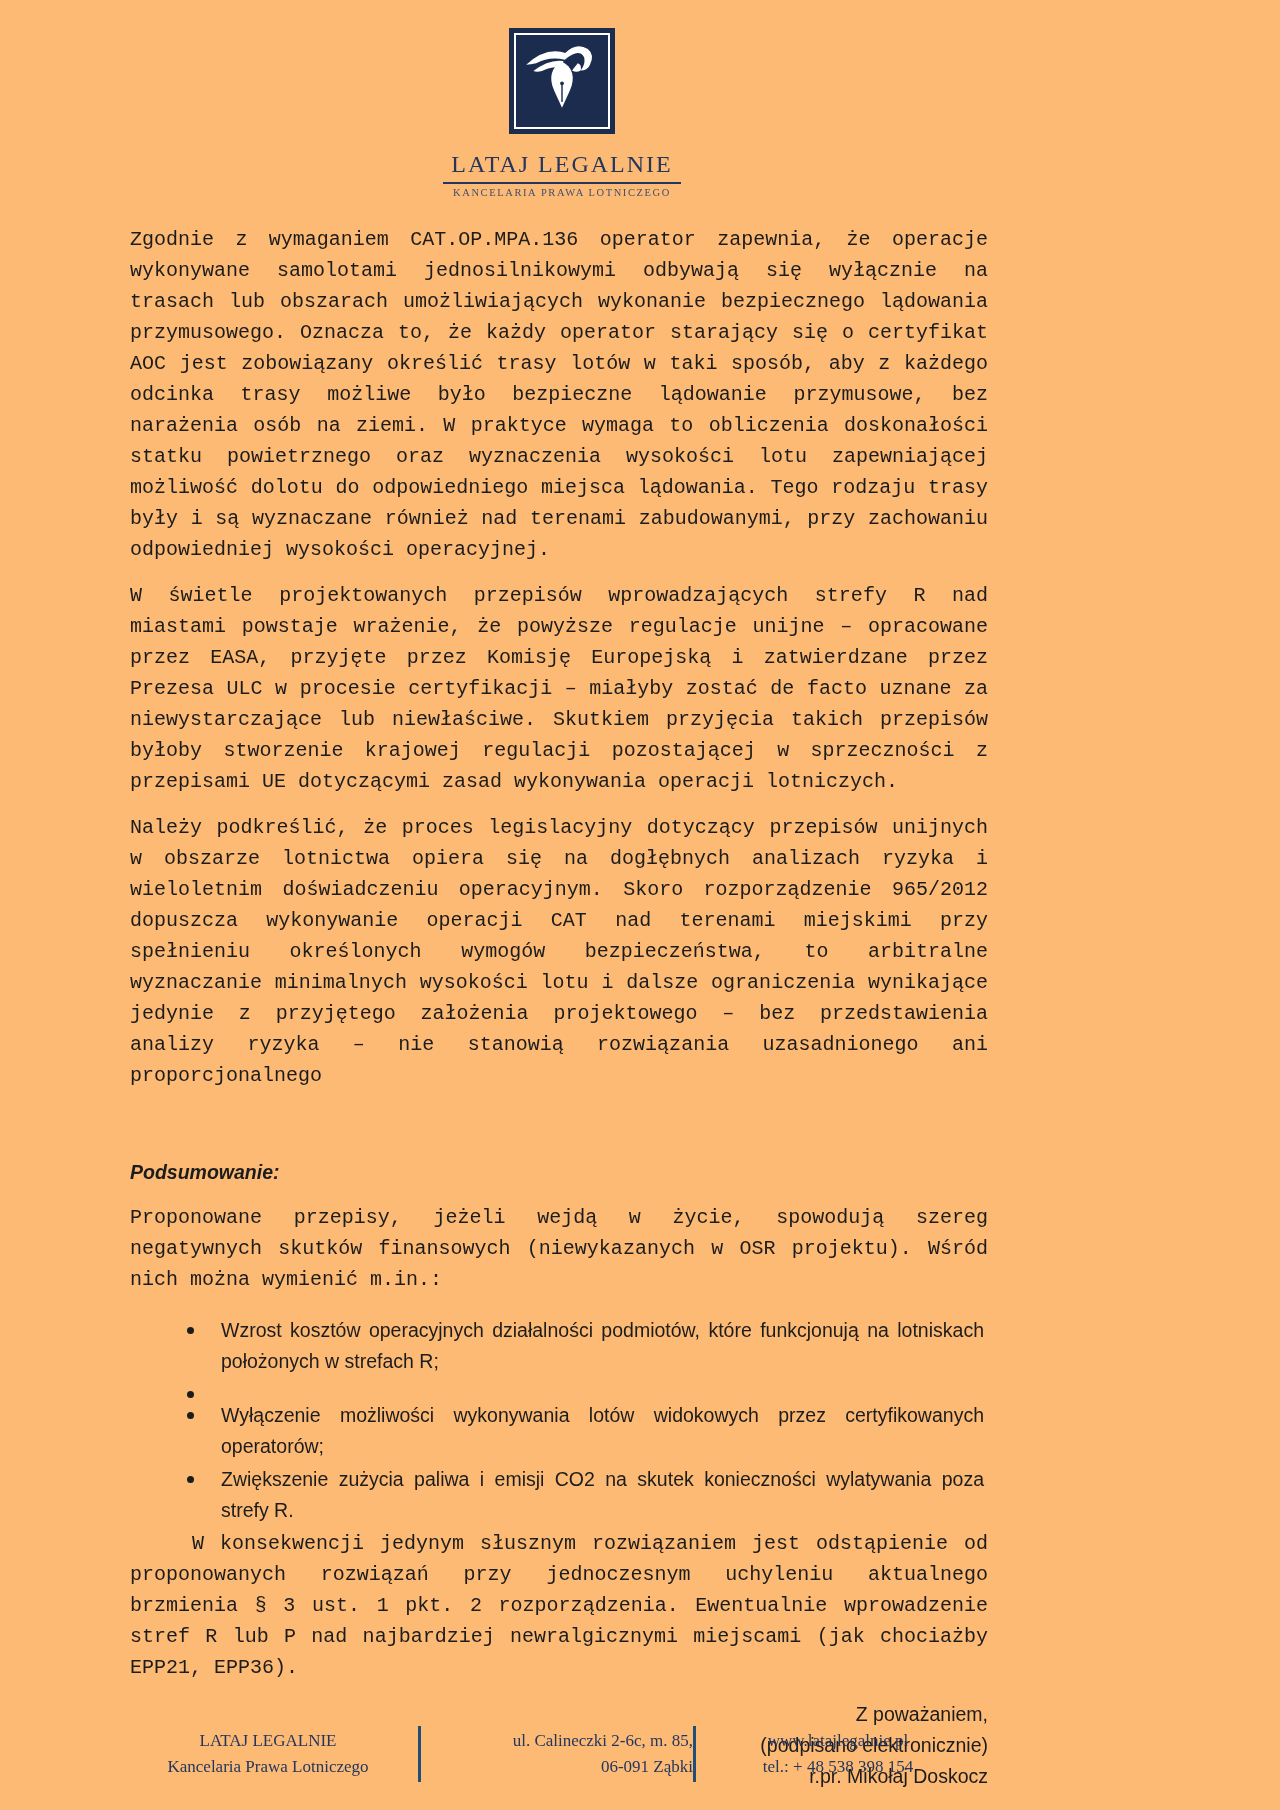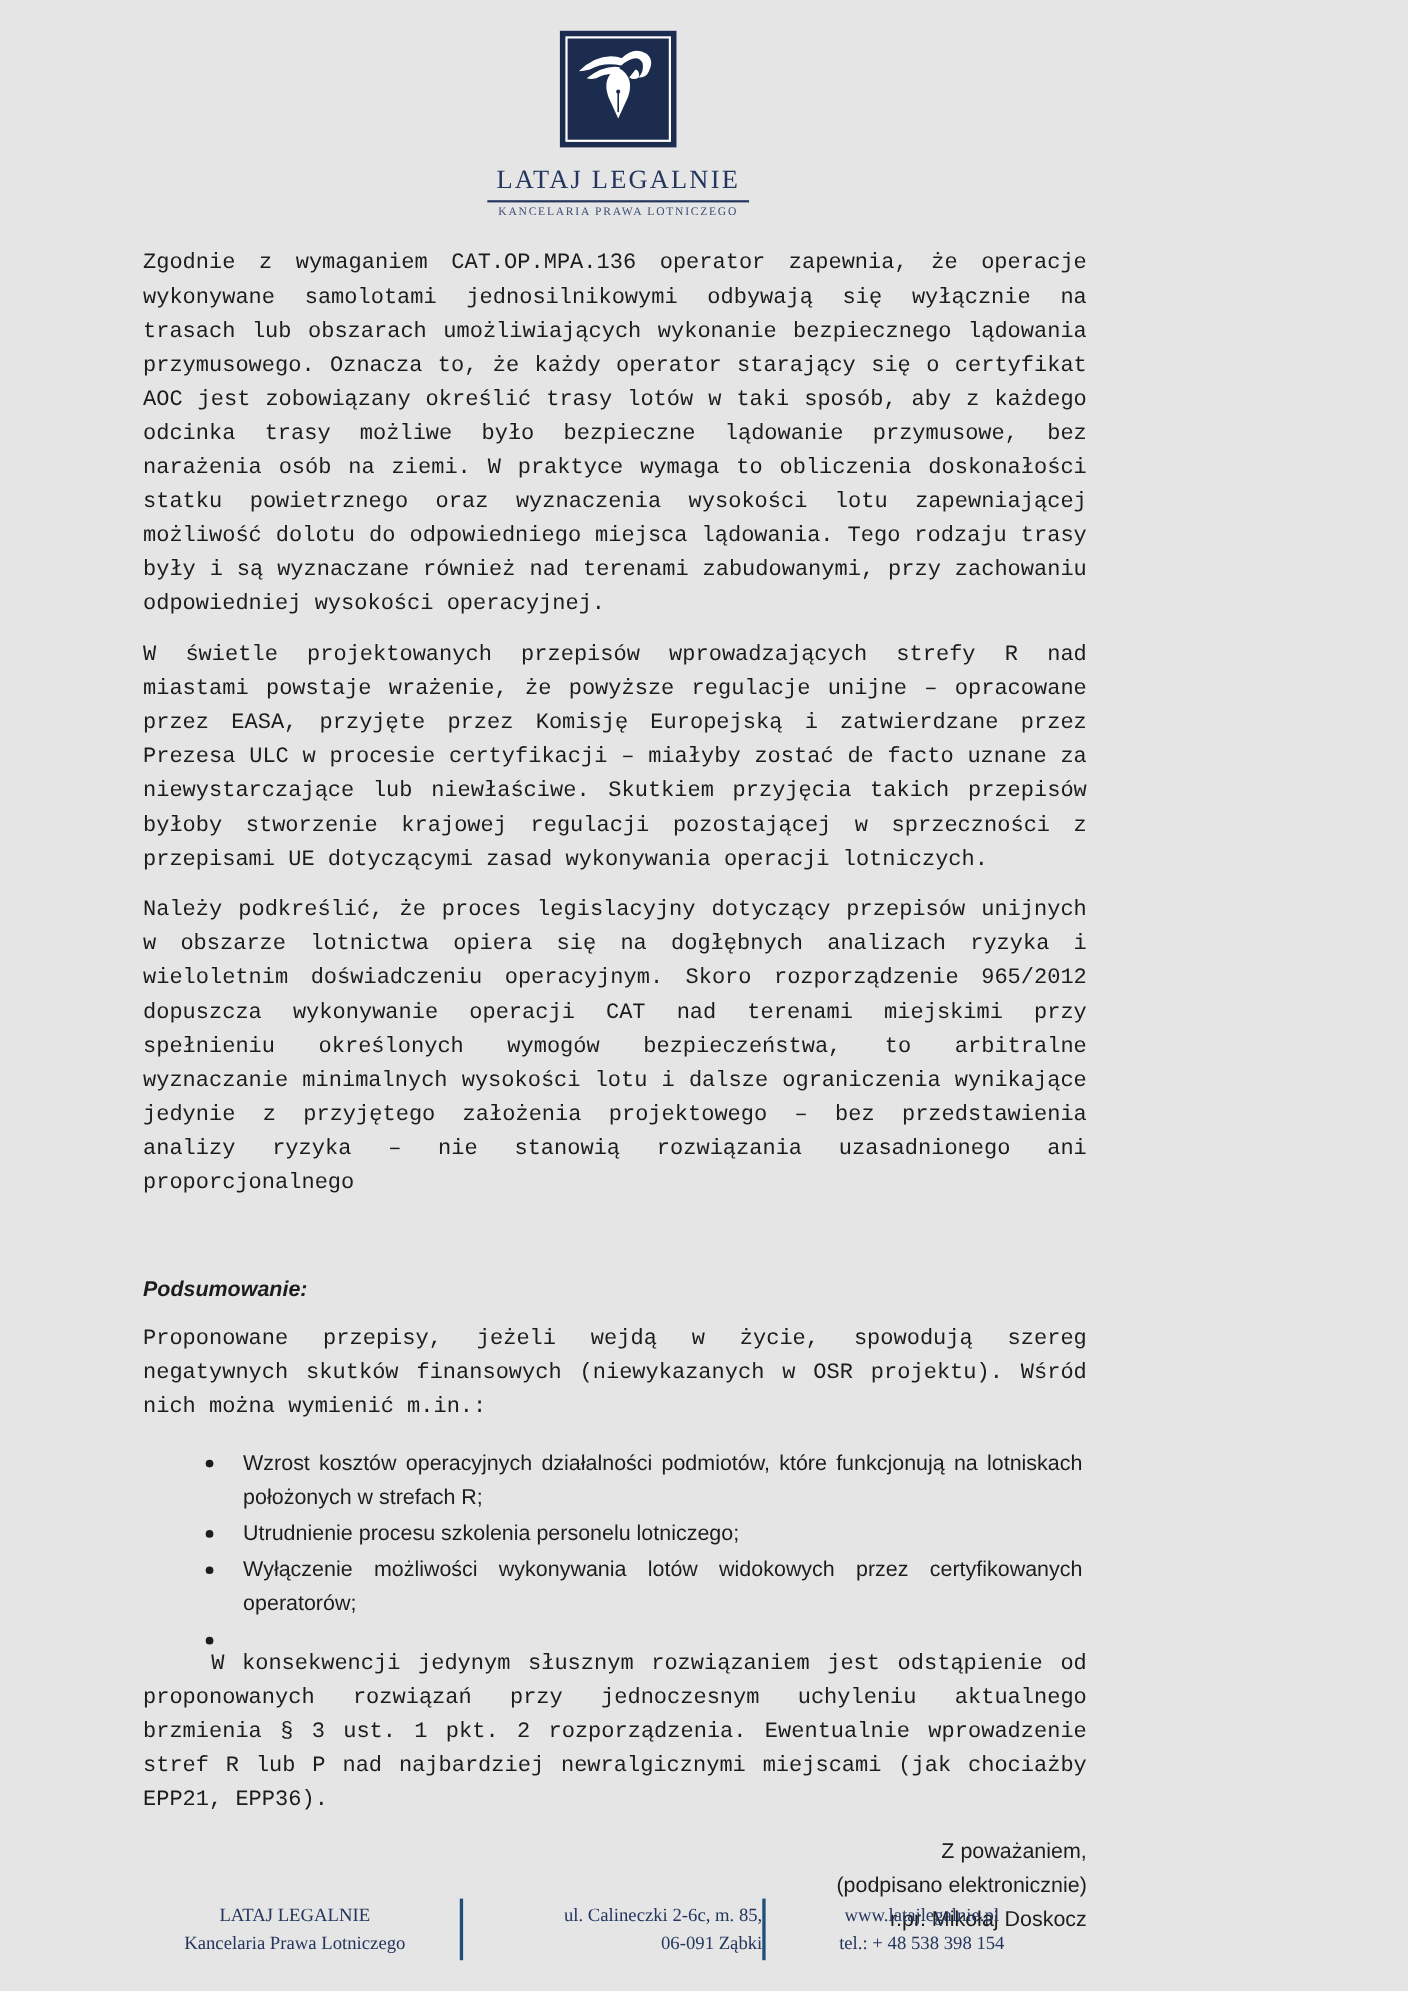--- a/index.html
+++ b/index.html
@@ -1,20 +1,20 @@
 <!DOCTYPE html>
 <html><head>
 <meta charset="utf-8">
 <style>
   html,body { margin:0; padding:0; background:#ffffff; }
   .page {
     position:relative;
     width:1280px; height:1810px;
     margin:0 auto;
-    background:#e5e5e5;
+    background:#fdba74;
     font-family:"Liberation Sans", sans-serif;
     color:#1c1c1c;
     overflow:hidden;
   }
 
   
   .header { padding-top:28px; width:856px; margin-left:134px; text-align:center; }
   .logo-box {
     width:106px; height:106px; margin:0 auto;
     background:#1c2c4f; box-sizing:border-box; padding:5px;
@@ -116,28 +116,28 @@
 
     <p class="para">Proponowane przepisy, jeżeli wejdą w życie, spowodują szereg negatywnych skutków finansowych (niewykazanych w OSR projektu). Wśród nich można wymienić m.in.:</p>
 
     <ul class="bullets">
       <li class="bullet-item">
         <span class="bullet-dot"></span>
         <span class="bullet-text">Wzrost kosztów operacyjnych działalności podmiotów, które funkcjonują na lotniskach położonych w strefach R;</span>
       </li>
       <li class="bullet-item">
         <span class="bullet-dot"></span>
-        <span class="bullet-text">Utrudnienie procesu szkolenia personelu lotniczego;</span>
       </li>
       <li class="bullet-item">
         <span class="bullet-dot"></span>
         <span class="bullet-text">Wyłączenie możliwości wykonywania lotów widokowych przez certyfikowanych operatorów;</span>
       </li>
       <li class="bullet-item">
         <span class="bullet-dot"></span>
+        <span class="bullet-text">Zwiększenie zużycia paliwa i emisji CO2 na skutek konieczności wylatywania poza strefy R.</span>
       </li>
     </ul>
 
     <p class="para conclusion">W konsekwencji jedynym słusznym rozwiązaniem jest odstąpienie od proponowanych rozwiązań przy jednoczesnym uchyleniu aktualnego brzmienia § 3 ust. 1 pkt. 2 rozporządzenia. Ewentualnie wprowadzenie stref R lub P nad najbardziej newralgicznymi miejscami (jak chociażby EPP21, EPP36).</p>
 
     <div class="closing">
       <div>Z poważaniem,</div>
       <div>(podpisano elektronicznie)</div>
       <div>r.pr. Mikołaj Doskocz</div>
     </div>

